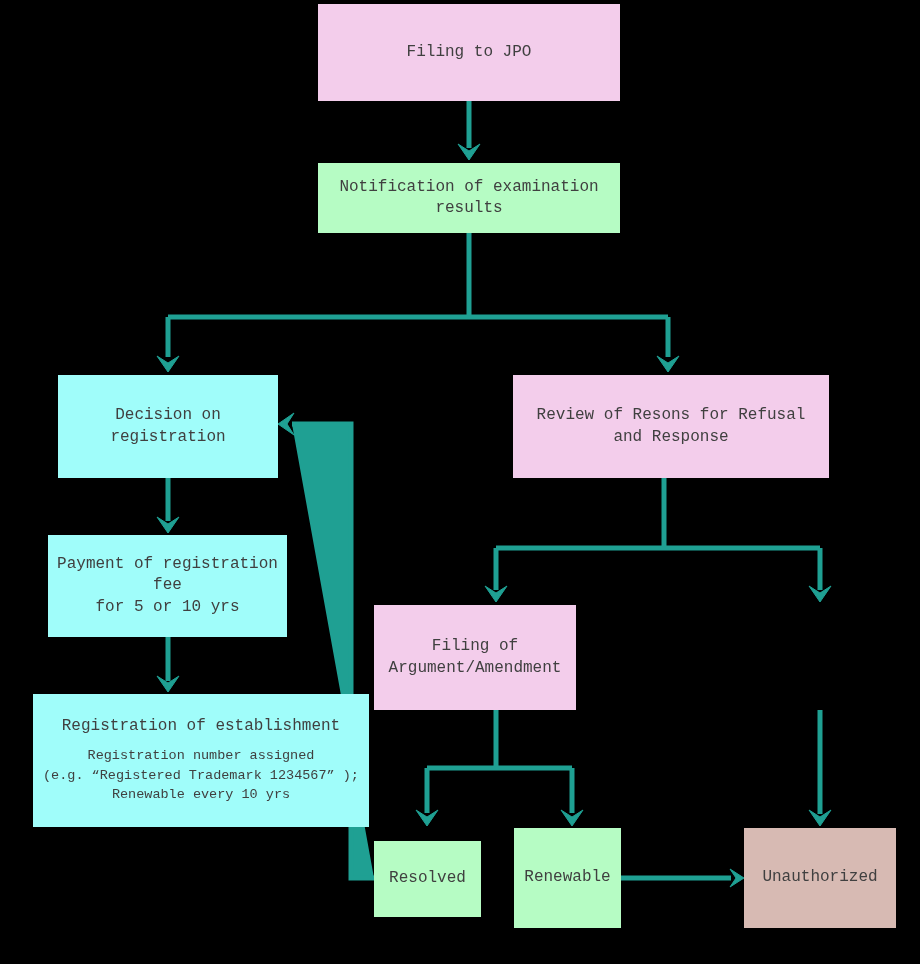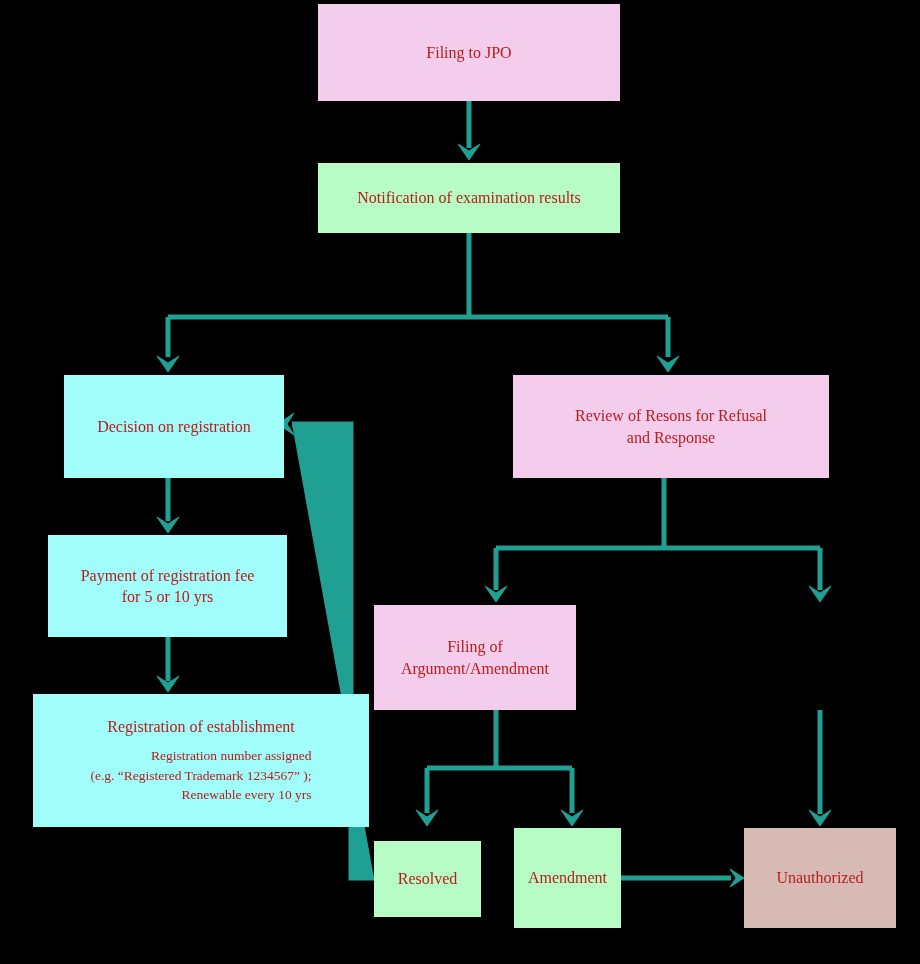--- a/index.html
+++ b/index.html
@@ -27,35 +27,34 @@
     display: block;
   }
   .node-box {
     position: absolute;
     box-sizing: border-box;
     display: flex;
     flex-direction: column;
     align-items: center;
     justify-content: center;
     text-align: center;
-    color: #b91c1c;
-    font-family: Liberation Serif, serif;
+    color: #404040;
+    font-family: Liberation Mono, monospace;
     line-height: 1.32;
     overflow: hidden;
   }
   .node-title {
     font-size: 16px;
     white-space: pre-line;
   }
   .node-sub {
     font-size: 13.5px;
     margin-top: 9px;
     white-space: pre-line;
     line-height: 1.45;
-    text-align: right;
   }
 </style>
 </head>
 <body>
 
 <div id="diagram-root" style="background: rgb(0, 0, 0);">
 
   <svg id="flow-svg" viewBox="0 0 920 964">
     <defs>
 
@@ -108,21 +107,21 @@
   </svg>
 
   <div class="node-box" style="left: 318px; top: 4px; width: 302px; height: 97px; background: rgb(243, 205, 235);">
     <div class="node-title">Filing to JPO</div>
   </div>
 
   <div class="node-box" style="left: 318px; top: 163px; width: 302px; height: 70px; background: rgb(182, 252, 196);">
     <div class="node-title">Notification of examination results</div>
   </div>
 
-  <div class="node-box" style="left: 64px; top: 375px; width: 220px; height: 103px; background: rgb(160, 253, 250);">
+  <div class="node-box" style="left: 58px; top: 375px; width: 220px; height: 103px; background: rgb(160, 253, 250);">
     <div class="node-title">Decision on registration</div>
   </div>
 
   <div class="node-box" style="left: 513px; top: 375px; width: 316px; height: 103px; background: rgb(243, 205, 235);">
     <div class="node-title">Review of Resons for Refusal
 and Response</div>
   </div>
 
   <div class="node-box" style="left: 48px; top: 535px; width: 239px; height: 102px; background: rgb(160, 253, 250);">
     <div class="node-title">Payment of registration fee
@@ -140,20 +139,20 @@
     <div class="node-sub">Registration number assigned
 (e.g. “Registered Trademark 1234567” );
 Renewable every 10 yrs</div>
   </div>
 
   <div class="node-box" style="left: 374px; top: 828px; width: 107px; height: 76px; background: rgb(182, 252, 196); margin-top: 13px;">
     <div class="node-title">Resolved</div>
   </div>
 
   <div class="node-box" style="left: 514px; top: 828px; width: 107px; height: 100px; background: rgb(182, 252, 196);">
-    <div class="node-title">Amendment</div>
+    <div class="node-title">Renewable</div>
   </div>
 
   <div class="node-box" style="left: 744px; top: 828px; width: 152px; height: 100px; background: rgb(215, 186, 179);">
     <div class="node-title">Unauthorized</div>
   </div>
 
 </div>
 
 </body></html>

